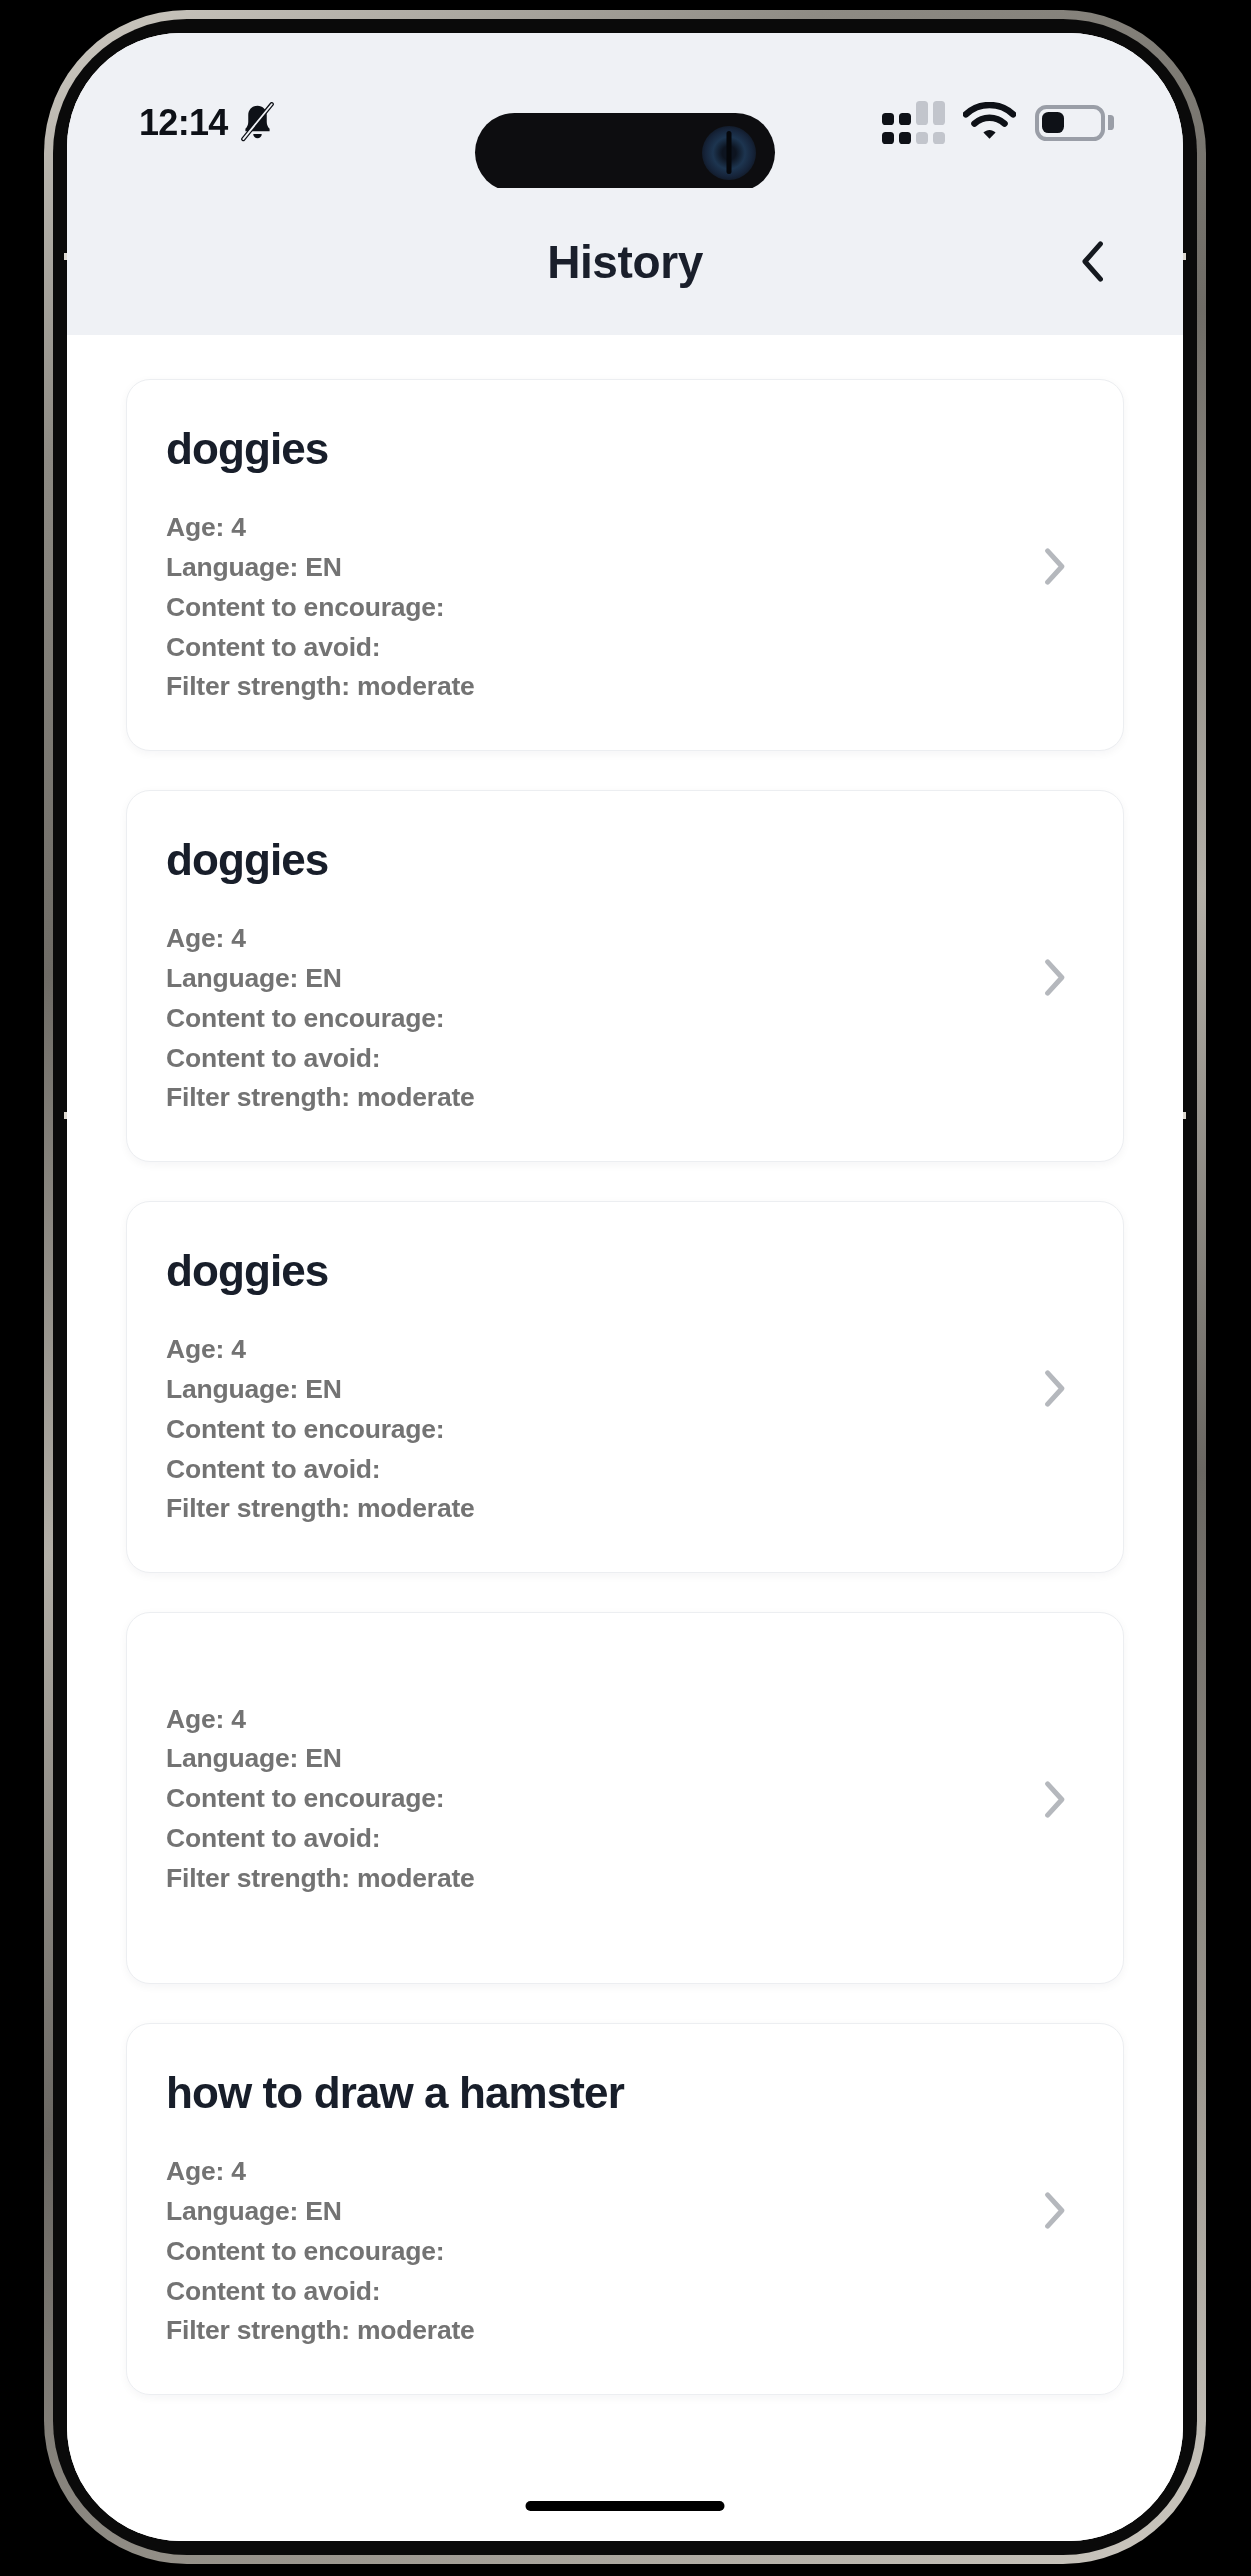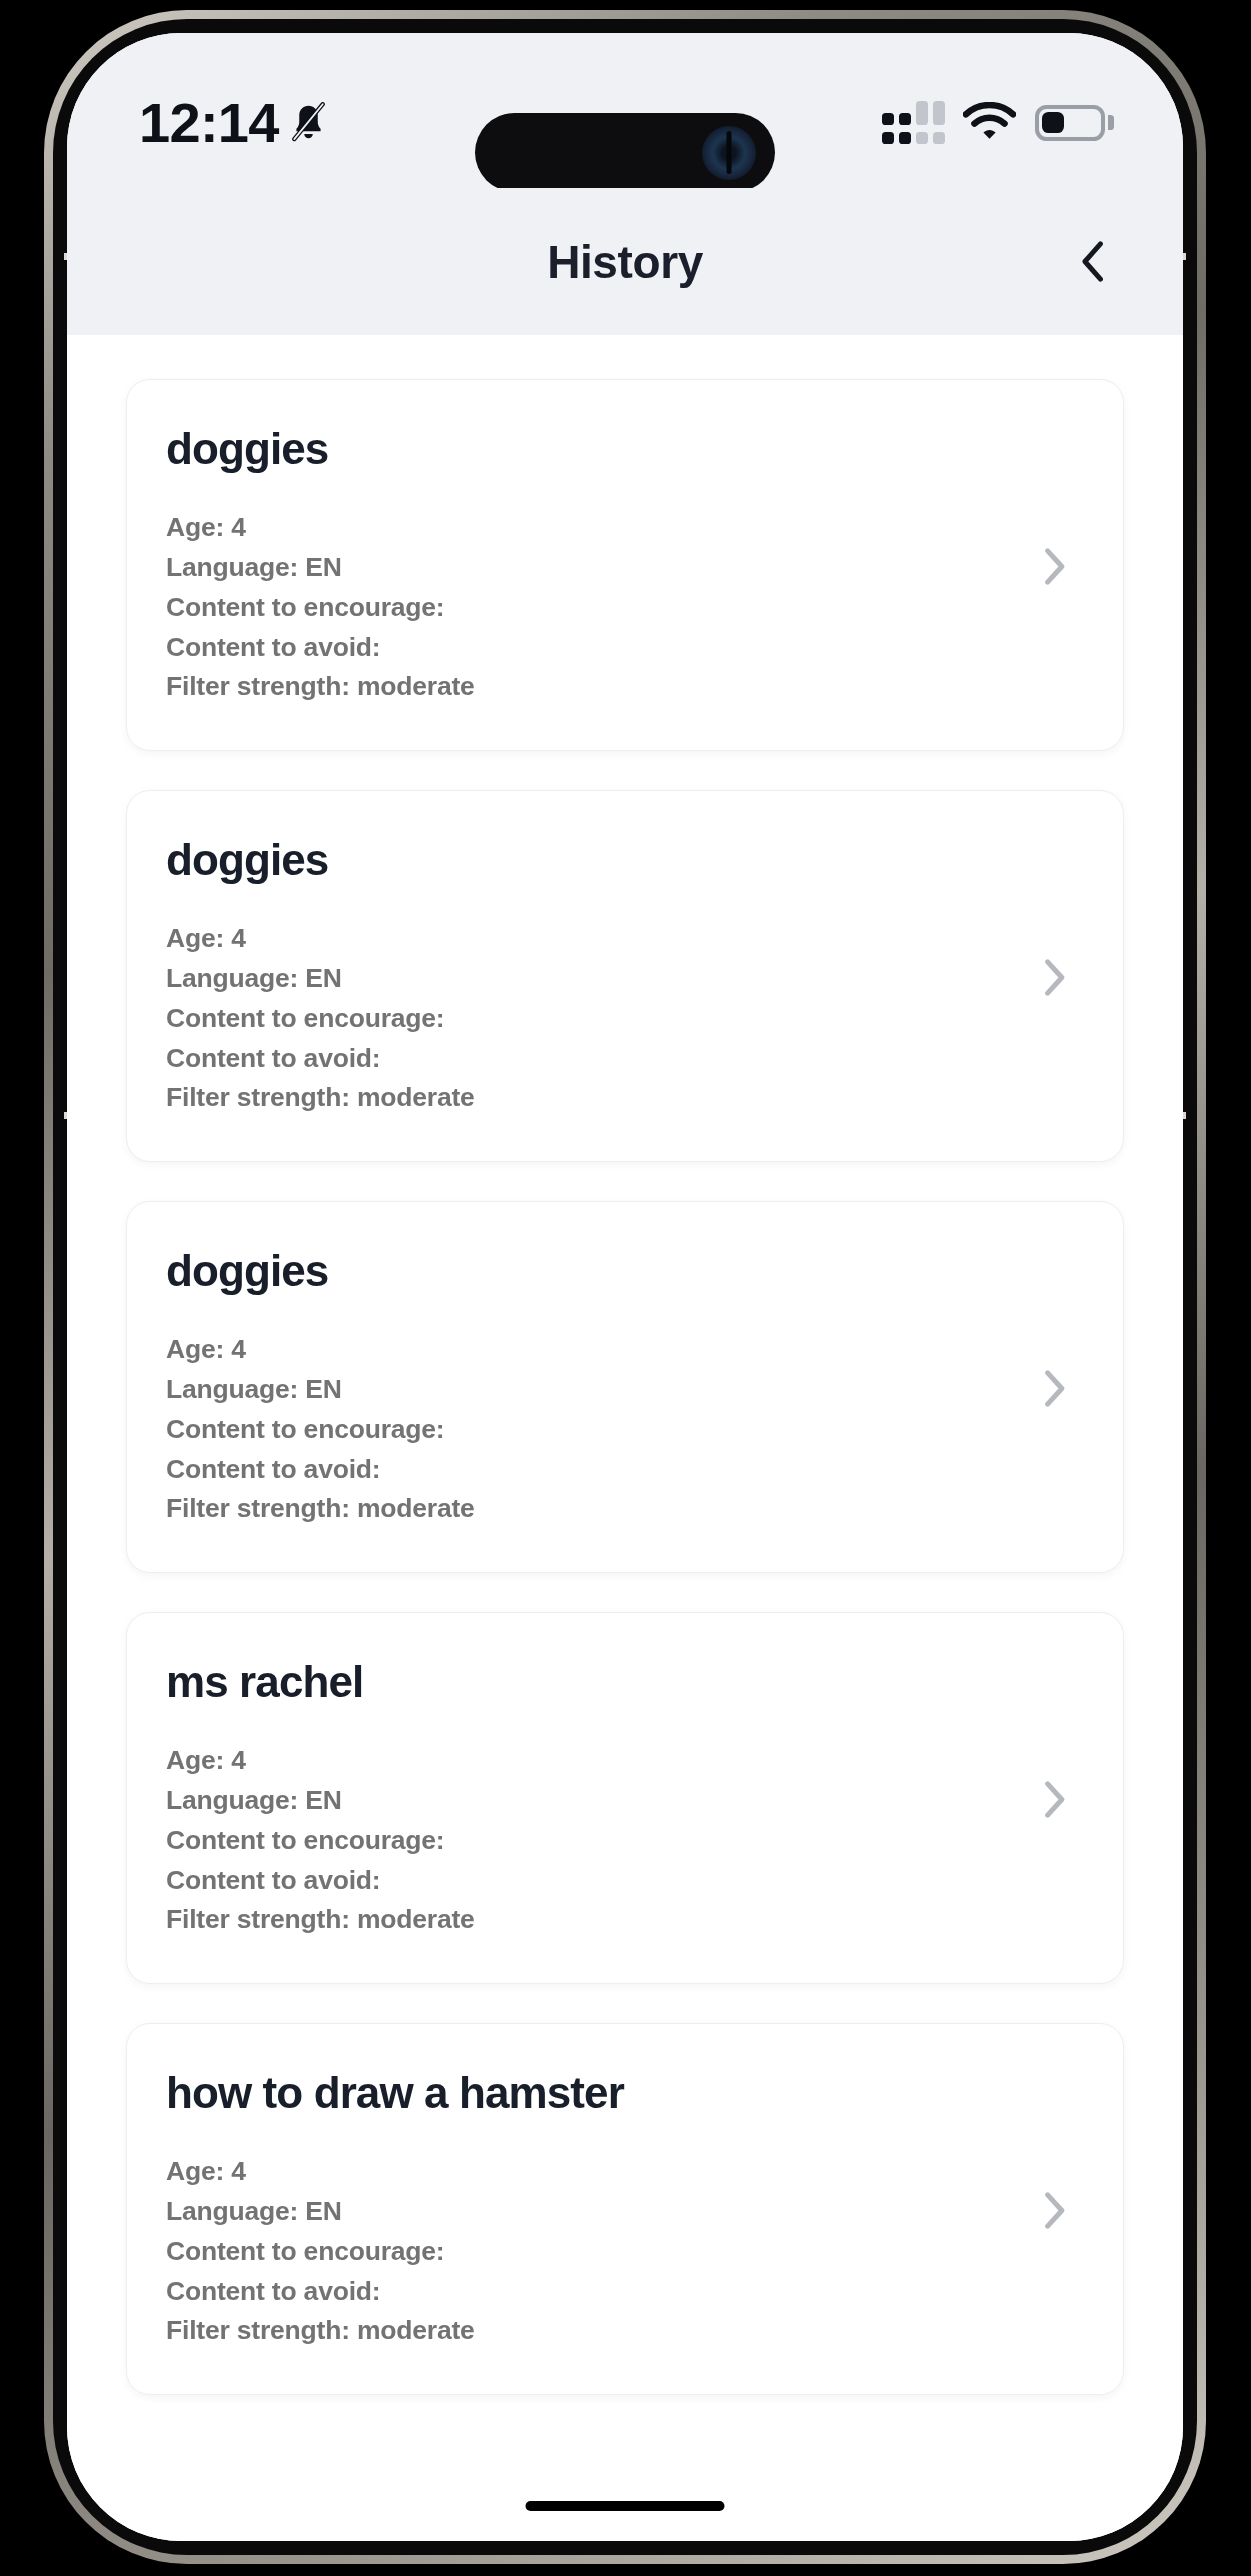--- a/index.html
+++ b/index.html
@@ -80,21 +80,21 @@
 
   .status-left {
     display: flex;
     align-items: center;
     gap: 11.4px;
     flex: 0 0 auto;
     margin-top: 24px;
   }
 
   .status-time {
-    font-size: 56px;
+    font-size: 36px;
     font-weight: 600;
     color: #0e1117;
     letter-spacing: -0.7px;
     font-family: "Liberation Sans", sans-serif;
   }
 
   .status-right {
     margin-left: auto;
     display: flex;
     align-items: center;
@@ -396,21 +396,20 @@
             </div>
             <div class="card-chevron">
               <svg class="chevron-right" viewBox="0 0 30 52" aria-hidden="true">
                 <path d="M5 4l20 22L5 48" stroke="#b5b8bd" stroke-width="7" fill="none" stroke-linecap="round" stroke-linejoin="round"></path>
               </svg>
             </div>
           </div>
 
           <div class="history-card">
             <div class="card-main">
-              <div class="card-title">ms rachel</div>
               <div class="card-meta">
                 <div class="meta-line">Age: 4</div>
                 <div class="meta-line">Language: EN</div>
                 <div class="meta-line">Content to encourage:</div>
                 <div class="meta-line">Content to avoid:</div>
                 <div class="meta-line">Filter strength: moderate</div>
               </div>
             </div>
             <div class="card-chevron">
               <svg class="chevron-right" viewBox="0 0 30 52" aria-hidden="true">

